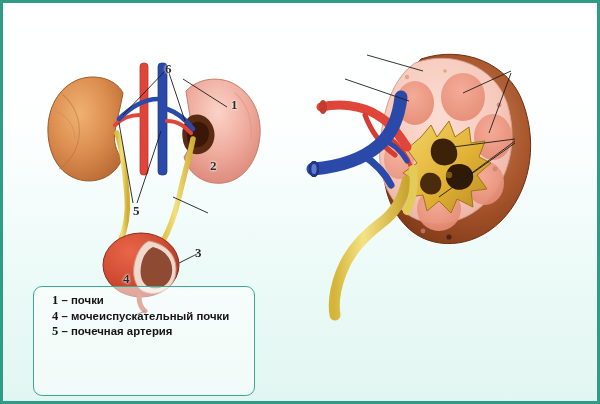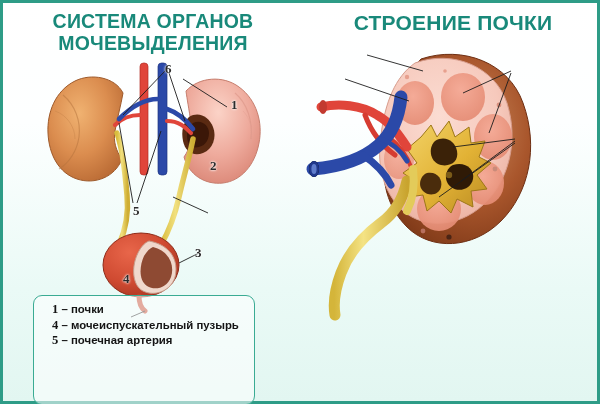--- a/index.html
+++ b/index.html
@@ -31,21 +31,21 @@
   #title-right{left:5px;width:290px;top:8px;font-size:21px;}
 
   .legend-box{
     position:absolute;
     border:1.6px solid #3aab93;
     border-radius:9px;
     background:rgba(255,255,255,0.55);
     box-sizing:border-box;
     padding:6px 8px 5px 12px;
   }
-  #legend-left{left:30px;top:292px;width:222px;height:110px;padding-left:18px;}
+  #legend-left{left:30px;top:283px;width:222px;height:110px;padding-left:18px;}
   .legend-item{
     color:#141414;font-size:11.4px;font-weight:bold;
     line-height:15.5px;white-space:nowrap;
   }
   .legend-num{font-family:"Liberation Serif",serif;font-weight:bold;font-size:12.6px;}
 
   .callout{
     position:absolute;color:#2b2b2b;
     font-family:"Liberation Serif",serif;
     font-weight:bold;font-size:13px;
@@ -54,22 +54,20 @@
   svg{position:absolute;left:0;top:0;overflow:visible;}
   .lead{stroke:#1d1d1d;stroke-width:.9;fill:none;}
 </style>
 </head>
 <body>
 
 <div id="page">
 
   <div class="panel" id="panel-left">
 
-    <div class="title" id="title-left">СИСТЕМА ОРГАНОВ
-МОЧЕВЫДЕЛЕНИЯ</div>
 
     <svg width="300" height="300" style="top:52px;">
       <defs>
         <radialGradient id="kidL" cx="42%" cy="35%" r="72%">
           <stop offset="0%" stop-color="#f0b271"></stop>
           <stop offset="55%" stop-color="#db8d4f"></stop>
           <stop offset="100%" stop-color="#b96a34"></stop>
         </radialGradient>
         <radialGradient id="kidR" cx="45%" cy="32%" r="75%">
           <stop offset="0%" stop-color="#fbd3c7"></stop>
@@ -160,33 +158,32 @@
 
     <div class="legend-box" id="legend-left">
       <div class="legend-item">
         <span class="legend-num">1</span>
         <span>–</span>
         <span>почки</span>
       </div>
       <div class="legend-item">
         <span class="legend-num">4</span>
         <span>–</span>
-        <span>мочеиспускательный пузырь</span>
+        <span>мочеиспускательный почки</span>
       </div>
       <div class="legend-item">
         <span class="legend-num">5</span>
         <span>–</span>
         <span>почечная артерия</span>
       </div>
     </div>
   </div>
 
   <div class="panel" id="panel-right">
 
-    <div class="title" id="title-right">СТРОЕНИЕ ПОЧКИ</div>
 
     <svg width="300" height="300" style="top:38px;">
       <defs>
         <radialGradient id="kBack" cx="60%" cy="40%" r="70%">
           <stop offset="0%" stop-color="#c98a5d"></stop>
           <stop offset="55%" stop-color="#a9562c"></stop>
           <stop offset="100%" stop-color="#7d3817"></stop>
         </radialGradient>
         <radialGradient id="kCort" cx="45%" cy="35%" r="75%">
           <stop offset="0%" stop-color="#fbdcd2"></stop>

